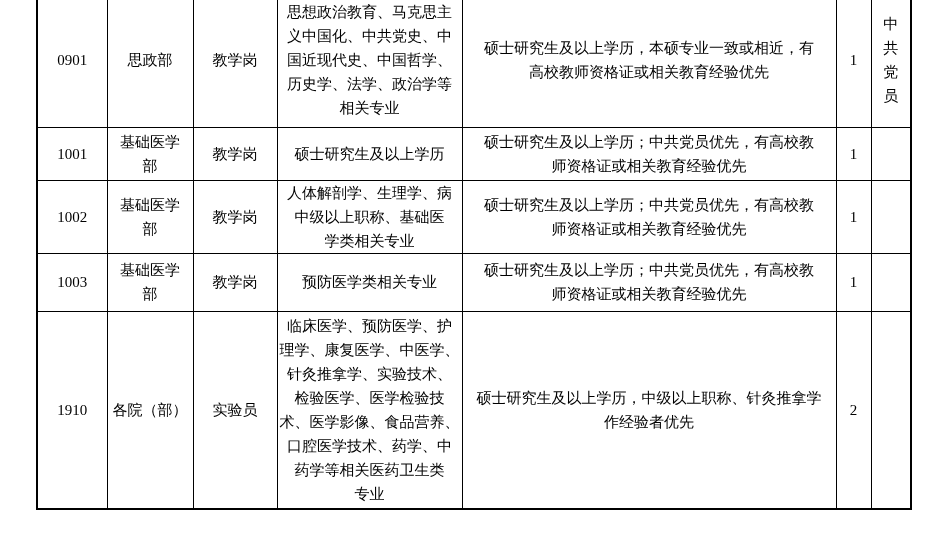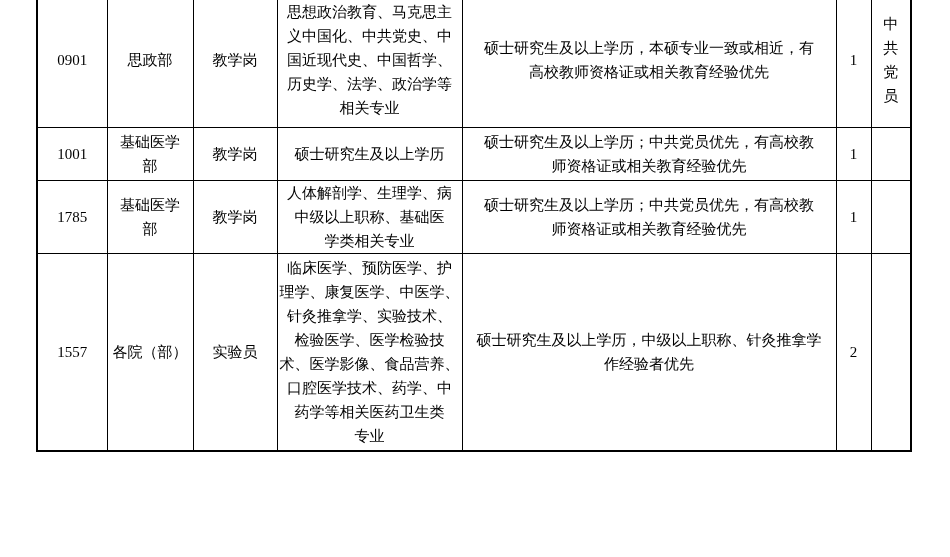--- a/index.html
+++ b/index.html
@@ -74,34 +74,45 @@
         <td>基础医学
 部</td>
         <td>教学岗</td>
         <td>硕士研究生及以上学历</td>
         <td>硕士研究生及以上学历；中共党员优先，有高校教
 师资格证或相关教育经验优先</td>
         <td>1</td>
         <td></td>
       </tr>
       <tr class="r3">
-        <td>1785</td>
+        <td>1002</td>
         <td>基础医学
 部</td>
         <td>教学岗</td>
         <td>人体解剖学、生理学、病
 中级以上职称、基础医
 学类相关专业</td>
         <td>硕士研究生及以上学历；中共党员优先，有高校教
 师资格证或相关教育经验优先</td>
         <td>1</td>
         <td></td>
       </tr>
+      <tr class="r4">
+        <td>1003</td>
+        <td>基础医学
+部</td>
+        <td>教学岗</td>
+        <td>预防医学类相关专业</td>
+        <td>硕士研究生及以上学历；中共党员优先，有高校教
+师资格证或相关教育经验优先</td>
+        <td>1</td>
+        <td></td>
+      </tr>
       <tr class="r5">
-        <td>1557</td>
+        <td>1910</td>
         <td>各院（部）</td>
         <td>实验员</td>
         <td>临床医学、预防医学、护
 理学、康复医学、中医学、
 针灸推拿学、实验技术、
 检验医学、医学检验技
 术、医学影像、食品营养、
 口腔医学技术、药学、中
 药学等相关医药卫生类
 专业</td>

